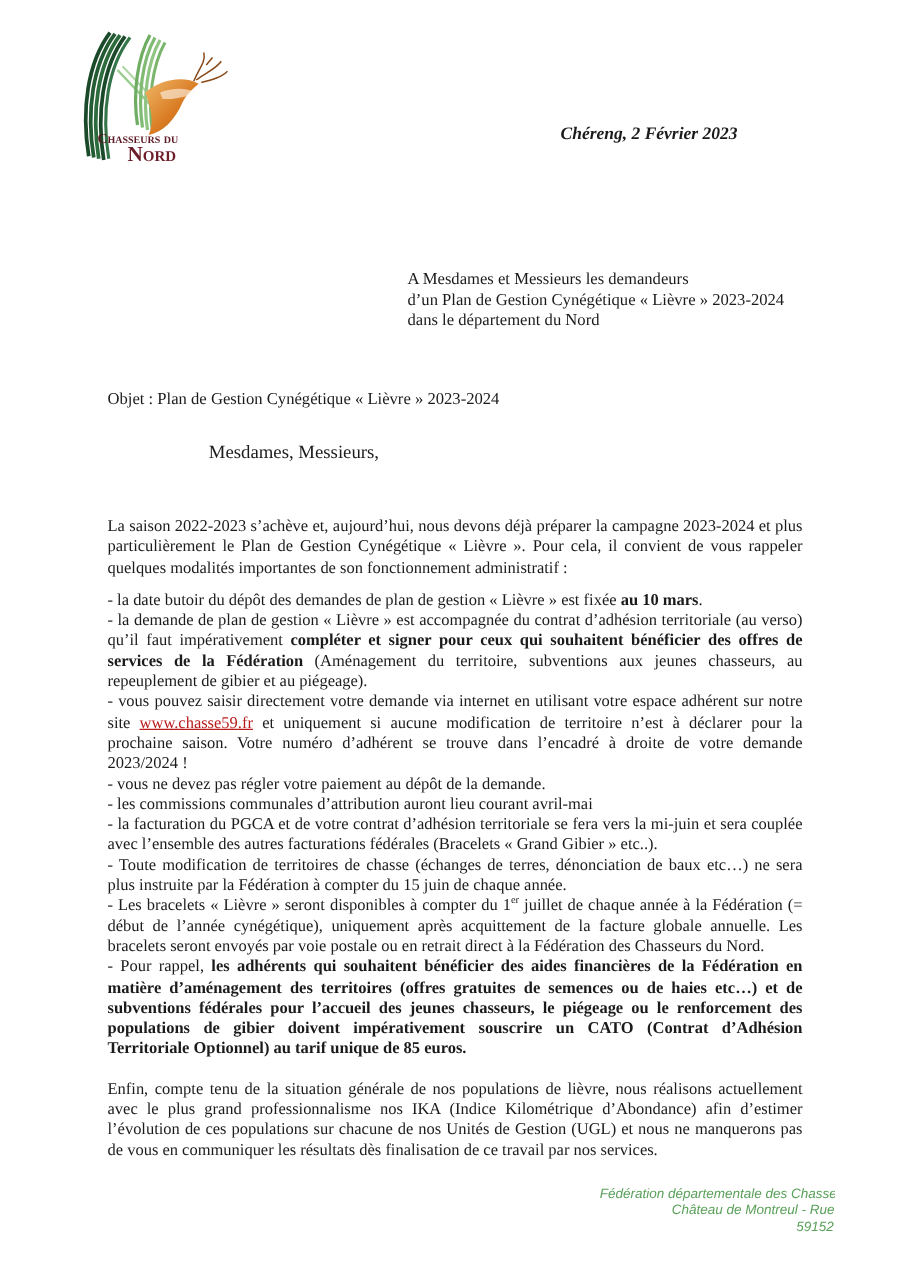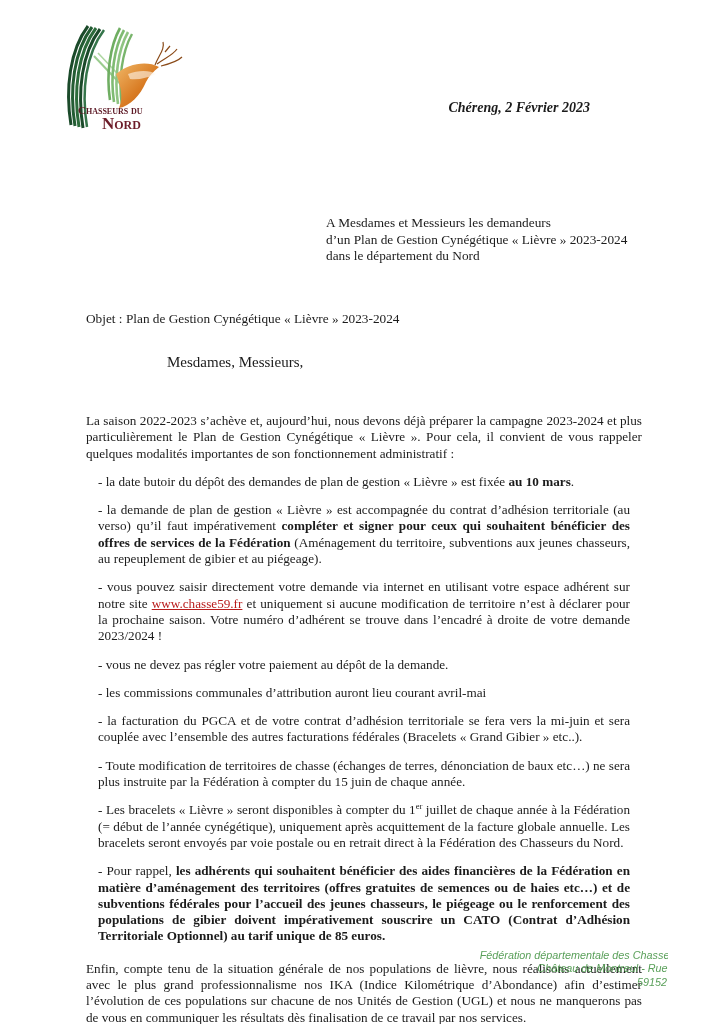--- a/index.html
+++ b/index.html
@@ -16,21 +16,21 @@
     position:absolute; top:215px; left:326px; width:340px;
     text-align:left; font-size:13.3px; line-height:16.6px;
   }
   .subject  { position:absolute; top:311px; left:86px; font-size:13.3px;text-align:center; }
   .salutation { position:absolute; top:354px; left:127px; font-size:15px;margin-left:40px; }
   .body-col {
     position:absolute; top:397px; left:86px; width:556px;
     font-size:13.2px; line-height:16.3px; text-align:justify;
   }
   .intro { margin:16px 0 10px 0; }
-  .item  { margin:12px; }
+  .item  { margin:0; }
   .closing { margin:16px 0 0 0; }
   .b   { font-weight:700; }
   .sup { vertical-align:super; font-size:8.5px; line-height:0; }
   .link { color:#b91c1c; text-decoration:underline; cursor:pointer; }
   .footer {
     position:absolute; top:921px; left:0; width:724px; text-align:right;
     font-family:"Liberation Sans", sans-serif; font-style:italic;
     color:#5aa05a; font-size:10.8px; line-height:13.4px;margin-top:28px;
   }
 </style>

